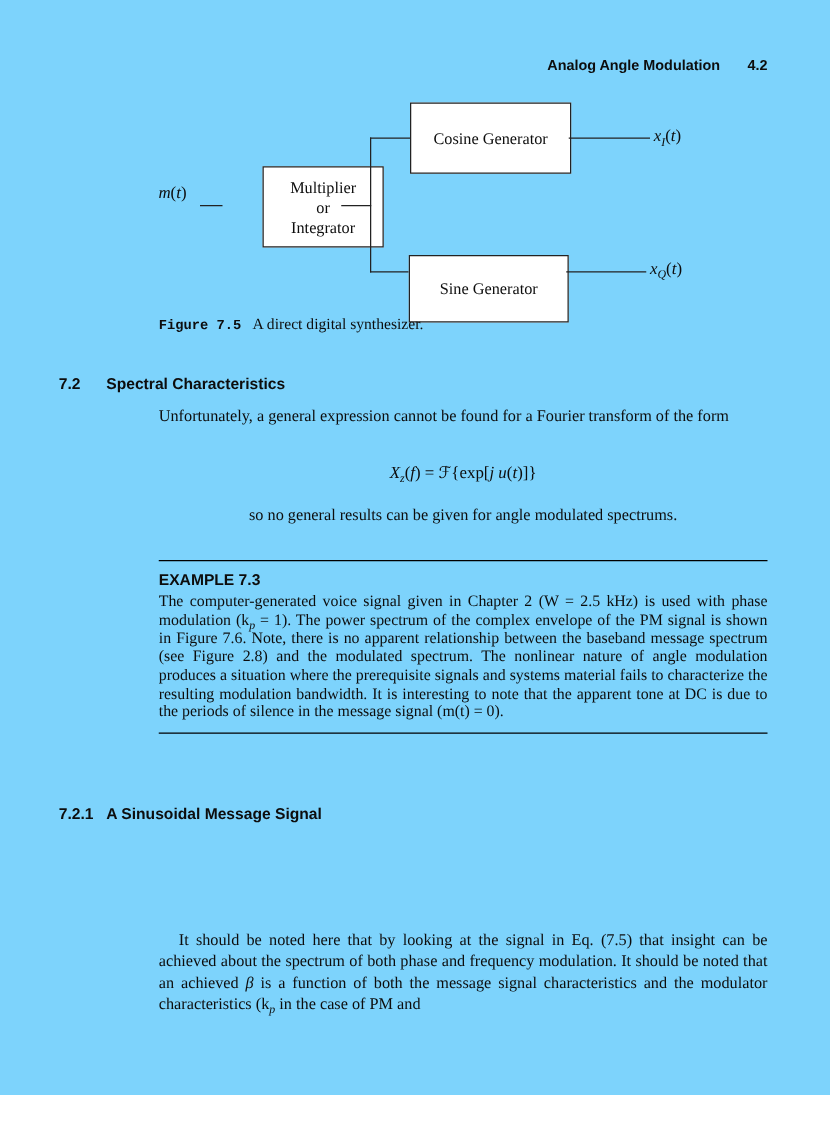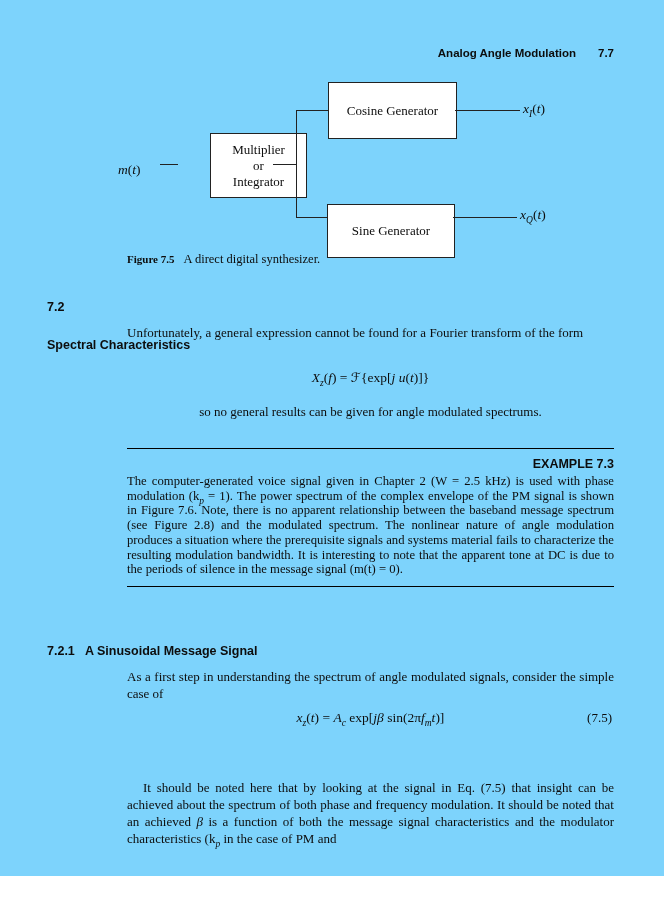--- a/index.html
+++ b/index.html
@@ -12,55 +12,55 @@
   
   .dbox{position:absolute;border:1px solid #222;background:#fff;display:flex;
         flex-direction:column;align-items:center;justify-content:center;
         text-align:right;font-size:13px;line-height:16px;}
   .hline{position:absolute;height:1px;background:#222;}
   .vline{position:absolute;width:1px;background:#222;}
   .mlabel{position:absolute;font-size:13.5px;}
   .mi{font-style:italic;}
   sub{font-size:9.5px;line-height:0;}
   .caption{position:absolute;left:127px;top:252px;font-size:12.5px;}
-  .caption .lab{font-family:Liberation Serif, serif;font-weight:bold;
+  .caption .lab{font-family:Liberation Mono, monospace;font-weight:bold;
                 font-size:11px;margin-right:9px;}
   
   .sec{position:absolute;left:47px;display:flex;
        font-family:"Liberation Sans",sans-serif;font-weight:bold;font-size:12.5px;}
   .sec .num{width:38px;flex:0 0 38px;}
   
   .body{position:absolute;left:127px;width:487px;font-size:13px;line-height:17px;
         text-align:justify;}
   .single{text-align:center;}
   .eq{position:absolute;left:127px;width:487px;text-align:center;font-size:13.5px;}
   .eqnum{position:absolute;right:2px;top:0;font-size:13px;font-style:normal;}
   .mathcal{font-family:"DejaVu Sans","DejaVu Serif",sans-serif;font-size:13px;}
   
   .example{position:absolute;left:127px;width:487px;top:448px;
            border-top:1.5px solid #000;border-bottom:1.5px solid #000;
            padding:8px 0 9px 0;}
   .ex-head{font-family:"Liberation Sans",sans-serif;font-weight:bold;
-           font-size:12.5px;margin:0 0 3px 0;text-align:right;}
+           font-size:12.5px;margin:0 0 3px 0;}
   .ex-body{font-size:12.7px;line-height:14.7px;text-align:justify;}
-  .indent{text-indent:16px;margin-top:36px;}
+  .indent{text-indent:16px;}
 </style>
 </head>
 <body>
 
 <div class="page">
 
   <div class="header">
     <span>Analog Angle Modulation</span>
-    <span>7.7</span>
+    <span>4.2</span>
   </div>
 
   <div class="abs" style="left:0;top:0;width:664px;height:270px;">
 
-    <span class="mlabel" style="left:118px;top:162px;width:40px;text-align:left;"><span class="mi">m</span><span>(</span><span class="mi">t</span><span>)</span></span>
+    <span class="mlabel" style="left:118px;top:146px;width:40px;text-align:center;"><span class="mi">m</span><span>(</span><span class="mi">t</span><span>)</span></span>
 
     <div class="hline" style="left:160px;top:164px;width:18px;"></div>
 
     <div class="dbox" style="left:178px;top:133px;width:95px;height:63px;margin-left:32px;">
       <span>Multiplier</span>
       <span>or</span>
       <span>Integrator</span>
     </div>
 
     <div class="hline" style="left:273px;top:164px;width:24px;"></div>
@@ -81,21 +81,21 @@
 
     <span class="mlabel" style="left:523px;top:101px;"><span class="mi">x</span><sub class="mi">I</sub><span>(</span><span class="mi">t</span><span>)</span></span>
 
     <span class="mlabel" style="left:520px;top:207px;"><span class="mi">x</span><sub class="mi">Q</sub><span>(</span><span class="mi">t</span><span>)</span></span>
   </div>
 
   <div class="caption">
     <span class="lab">Figure 7.5</span><span>A direct digital synthesizer.</span>
   </div>
 
-  <div class="sec" style="top:300px;flex-direction:column;">
+  <div class="sec" style="top:300px;">
     <span class="num">7.2</span>
     <span>Spectral Characteristics</span>
   </div>
 
   <div class="body" style="top:324px;">
     <span>Unfortunately, a general expression cannot be found for a Fourier transform of the form</span>
   </div>
 
   <div class="eq" style="top:370px;"><span class="mi">X</span><sub class="mi">z</sub><span>(</span><span class="mi">f</span><span>) = </span><span class="mathcal">ℱ</span><span>{exp[</span><span class="mi">j u</span><span>(</span><span class="mi">t</span><span>)]}</span></div>
 
@@ -106,21 +106,17 @@
   <div class="example">
     <div class="ex-head">EXAMPLE 7.3</div>
     <div class="ex-body"><span>The computer-generated voice signal given in Chapter 2 (W = 2.5 kHz) is used with phase modulation (k</span><sub class="mi">p</sub><span> = 1). The power spectrum of the complex envelope of the PM signal is shown in Figure 7.6. Note, there is no apparent relationship between the baseband message spectrum (see Figure 2.8) and the modulated spectrum. The nonlinear nature of angle modulation produces a situation where the prerequisite signals and systems material fails to characterize the resulting modulation bandwidth. It is interesting to note that the apparent tone at DC is due to the periods of silence in the message signal (m(t) = 0).</span></div>
   </div>
 
   <div class="sec" style="top:644px;">
     <span class="num">7.2.1</span>
     <span>A Sinusoidal Message Signal</span>
   </div>
 
-  <div class="body" style="top:668px;">
-    <span>As a first step in understanding the spectrum of angle modulated signals, consider the simple case of</span>
-  </div>
 
-  <div class="eq" style="top:710px;"><span class="mi">x</span><sub class="mi">z</sub><span>(</span><span class="mi">t</span><span>) = </span><span class="mi">A</span><sub class="mi">c</sub><span> exp[</span><span class="mi">jβ</span><span> sin(2π</span><span class="mi">f</span><sub class="mi">m</sub><span class="mi">t</span><span>)]</span><span class="eqnum">(7.5)</span></div>
 
   <div class="body indent" style="top:743px;"><span>It should be noted here that by looking at the signal in Eq. (7.5) that insight can be achieved about the spectrum of both phase and frequency modulation. It should be noted that an achieved </span><span class="mi">β</span><span> is a function of both the message signal characteristics and the modulator characteristics (k</span><sub class="mi">p</sub><span> in the case of PM and</span></div>
 
 </div>
 
 </body></html>

